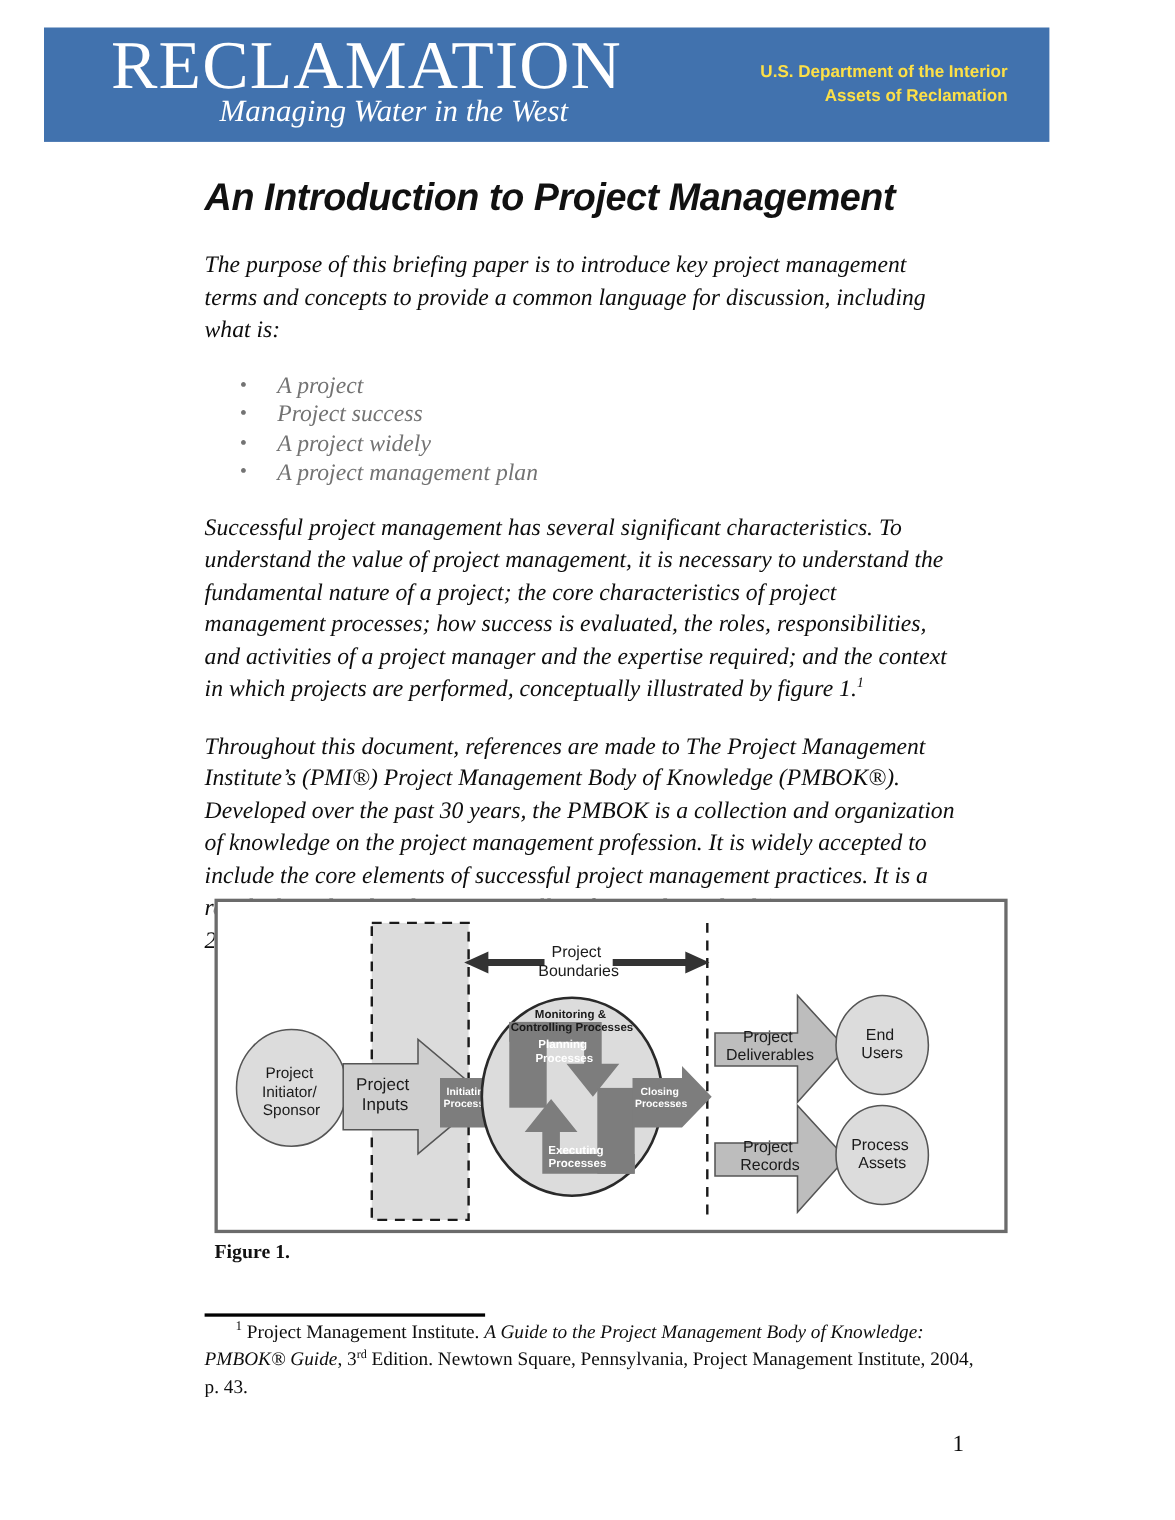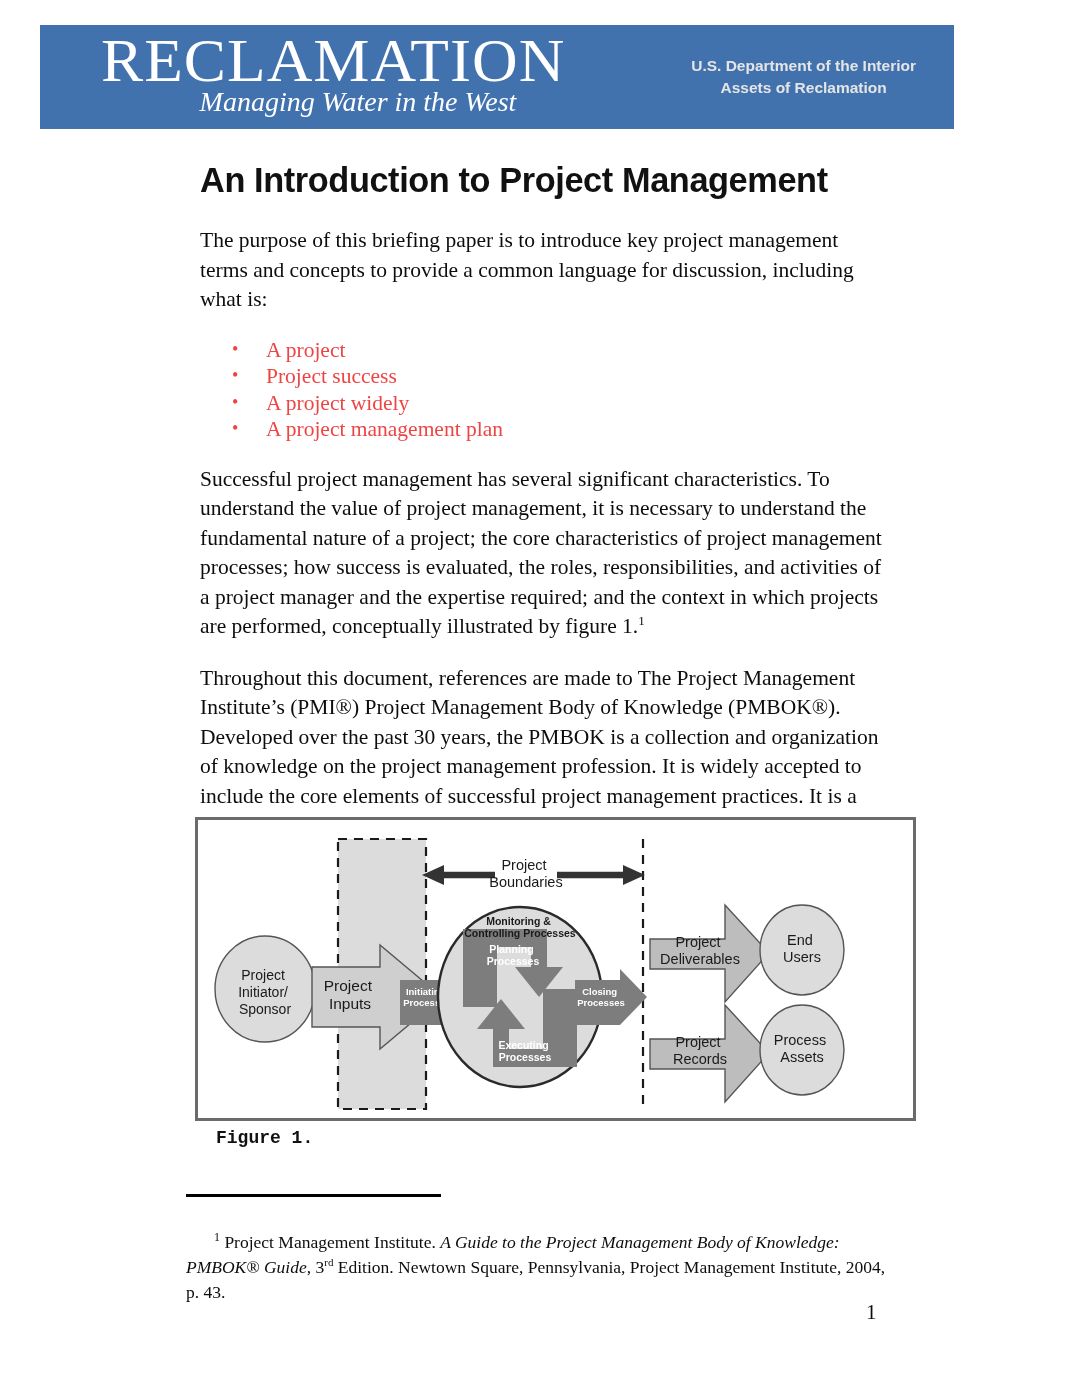--- a/index.html
+++ b/index.html
@@ -53,35 +53,36 @@
     color: #ffffff;
     margin-top: -6px;
     white-space: nowrap;
     text-align: center;
     padding-left: 60px;
   }
   #agency-lines {
     position: absolute;
     right: 38px;
     top: 30px;
-    text-align: center;
-    color: #e5e5e5;
+    text-align: right;
+    color: #fde047;
     font-family: "Liberation Sans", "DejaVu Sans", sans-serif;
     font-weight: bold;
     font-size: 15.5px;
     line-height: 22px;
     white-space: nowrap;
   }
 
   
   #content {
     position: absolute;
-    left: 200px;
+    left: 186px;
     top: 160px;
     width: 700px;
+    font-style: italic;
   }
   #doc-title {
     font-family: "Liberation Sans", "DejaVu Sans", sans-serif;
     font-weight: bold;
     font-size: 35px;
     line-height: 40px;
     letter-spacing: -0.4px;
     margin: 0 0 26px 0;
     color: #111111;
     transform: scaleX(0.98);
@@ -96,21 +97,21 @@
   ul#intro-list {
     list-style: none;
     margin: 0 0 22px 0;
     padding: 0;
   }
   ul#intro-list li {
     font-size: 21.5px;
     line-height: 26.5px;
     padding-left: 66px;
     position: relative;
-    color: #ef4444;
+    color: #737373;
   }
   ul#intro-list li::before {
     content: "\2022";
     position: absolute;
     left: 32px;
     top: -1px;
     font-size: 18px;
   }
   sup.fn-ref {
     font-size: 13px;
@@ -132,23 +133,23 @@
     border: 3px solid #6b6b6b;
     background: #ffffff;
     box-sizing: border-box;
   }
   #figure-canvas {
     position: absolute;
     inset: 0;
   }
   #figure-caption {
     position: absolute;
-    left: 216px;
+    left: 195px;
     top: 1128px;
-    font-family: Liberation Mono, monospace;
+    font-family: Liberation Serif, serif;
     font-weight: bold;
     font-size: 18px;
     color: #111111;
   }
 
   
   #footnote-rule {
     position: absolute;
     left: 186px;
     top: 1194px;
@@ -157,21 +158,20 @@
     border-top: 3px solid #000000;
   }
   #footnote {
     position: absolute;
     left: 186px;
     top: 1198px;
     width: 700px;
     font-size: 17.5px;
     line-height: 25px;
     color: #0d0d0d;
-    margin-top: 32px;
   }
   #footnote .fn-marker {
     font-size: 12px;
     vertical-align: super;
     line-height: 0;
     padding-left: 28px;
   }
   #footnote i { font-style: italic; }
   #footnote sup.ord { font-size: 11px; vertical-align: super; line-height: 0; }
 

